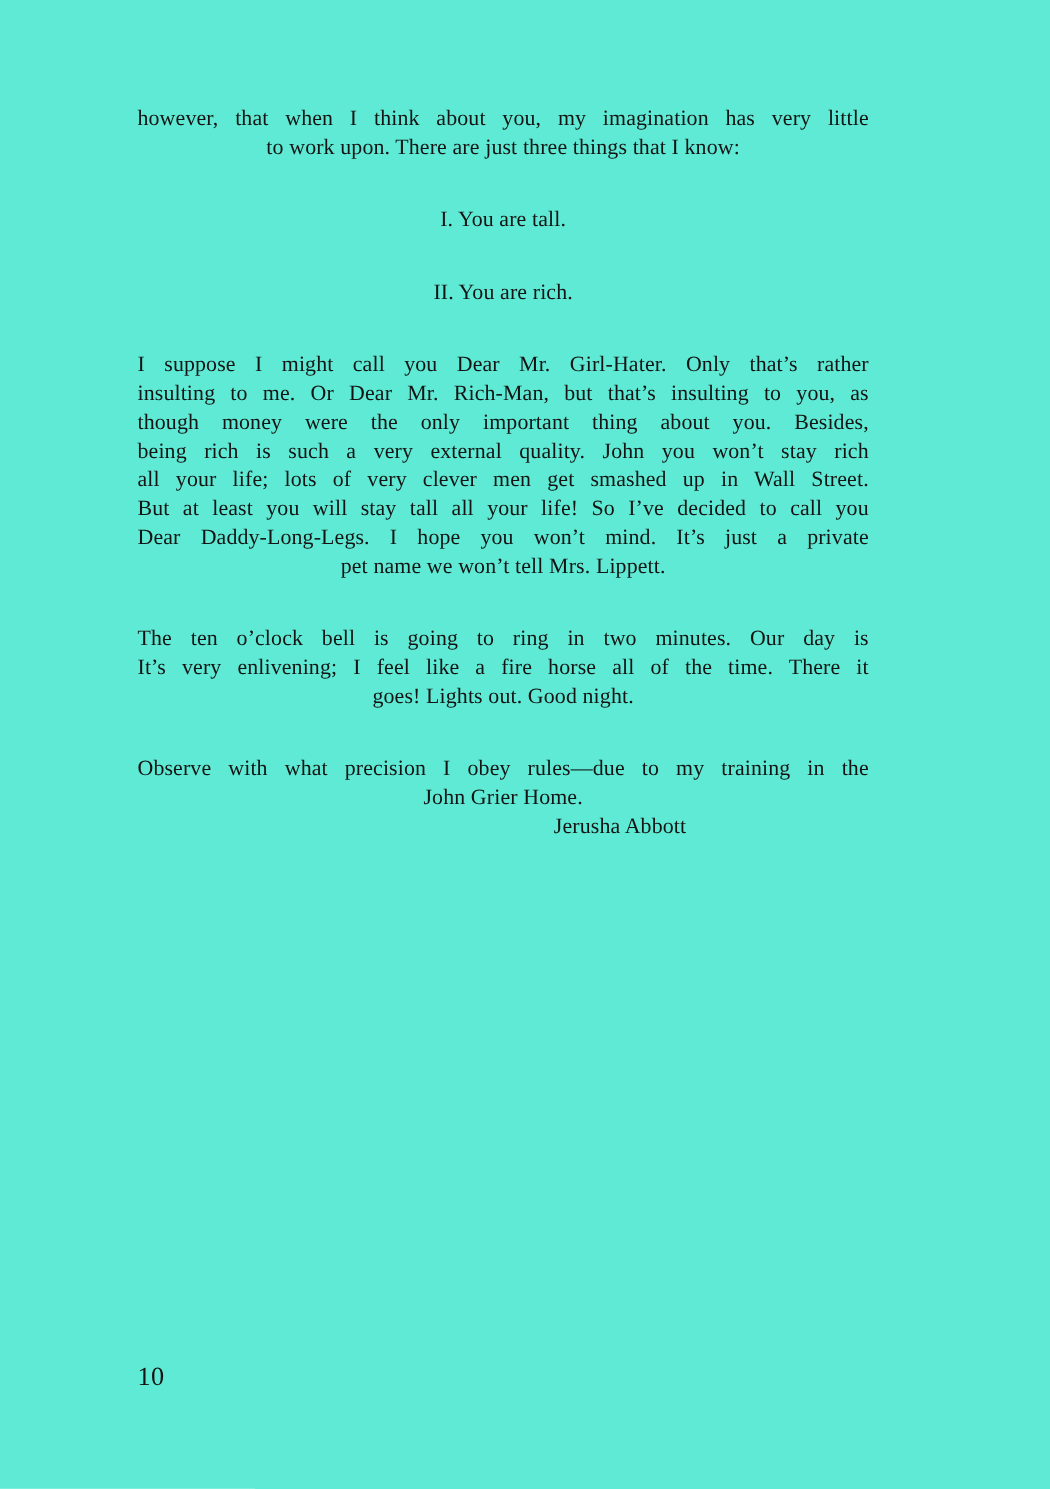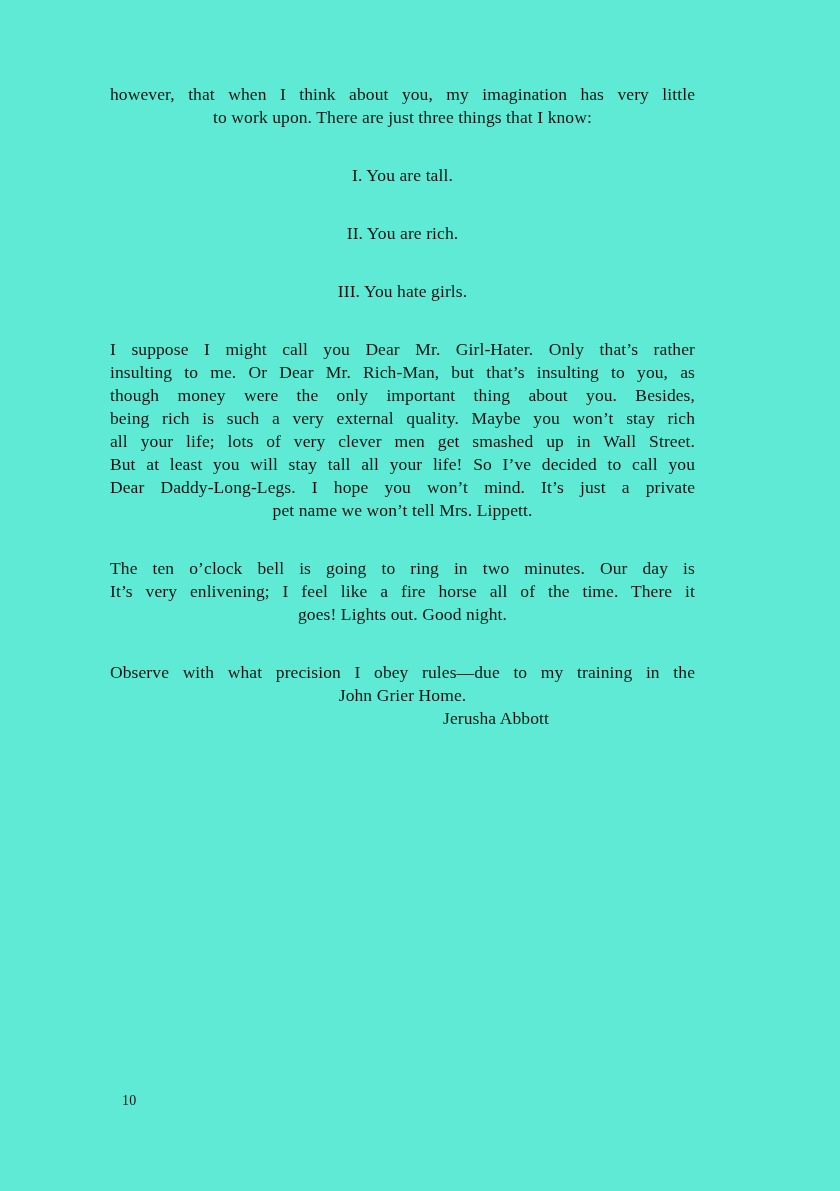--- a/index.html
+++ b/index.html
@@ -41,49 +41,45 @@
     text-align: center;
   }
   .line.justify {
     text-align: justify;
     text-align-last: justify;
   }
   .page-number {
     position: absolute;
     left: 110px;
     top: 1092px;
-    font-size: 14px;
+    font-size: 21px;
     line-height: 18px;
     letter-spacing: 0.2px;
-    margin-left: 12px;
   }
 </style>
 </head>
 <body>
 
 <div class="page" style="background: #5eead4; color: rgb(20, 20, 20);">
   <div class="page-text">
       <div class="block">
         <div class="line justify">however, that when I think about you, my imagination has very little</div>
         <div class="line">to work upon. There are just three things that I know:</div>
       </div>
       <div class="block spaced">
         <div class="line">I. You are tall.</div>
       </div>
       <div class="block spaced">
         <div class="line">II. You are rich.</div>
       </div>
       <div class="block spaced">
-        <div class="line">III. You hate girls.</div>
-      </div>
-      <div class="block spaced">
         <div class="line justify">I suppose I might call you Dear Mr. Girl-Hater. Only that’s rather</div>
         <div class="line justify">insulting to me. Or Dear Mr. Rich-Man, but that’s insulting to you, as</div>
         <div class="line justify">though money were the only important thing about you. Besides,</div>
-        <div class="line justify">being rich is such a very external quality. Maybe you won’t stay rich</div>
+        <div class="line justify">being rich is such a very external quality. John you won’t stay rich</div>
         <div class="line justify">all your life; lots of very clever men get smashed up in Wall Street.</div>
         <div class="line justify">But at least you will stay tall all your life! So I’ve decided to call you</div>
         <div class="line justify">Dear Daddy-Long-Legs. I hope you won’t mind. It’s just a private</div>
         <div class="line">pet name we won’t tell Mrs. Lippett.</div>
       </div>
       <div class="block spaced">
         <div class="line justify">The ten o’clock bell is going to ring in two minutes. Our day is</div>
         <div class="line justify">It’s very enlivening; I feel like a fire horse all of the time. There it</div>
         <div class="line">goes! Lights out. Good night.</div>
       </div>

